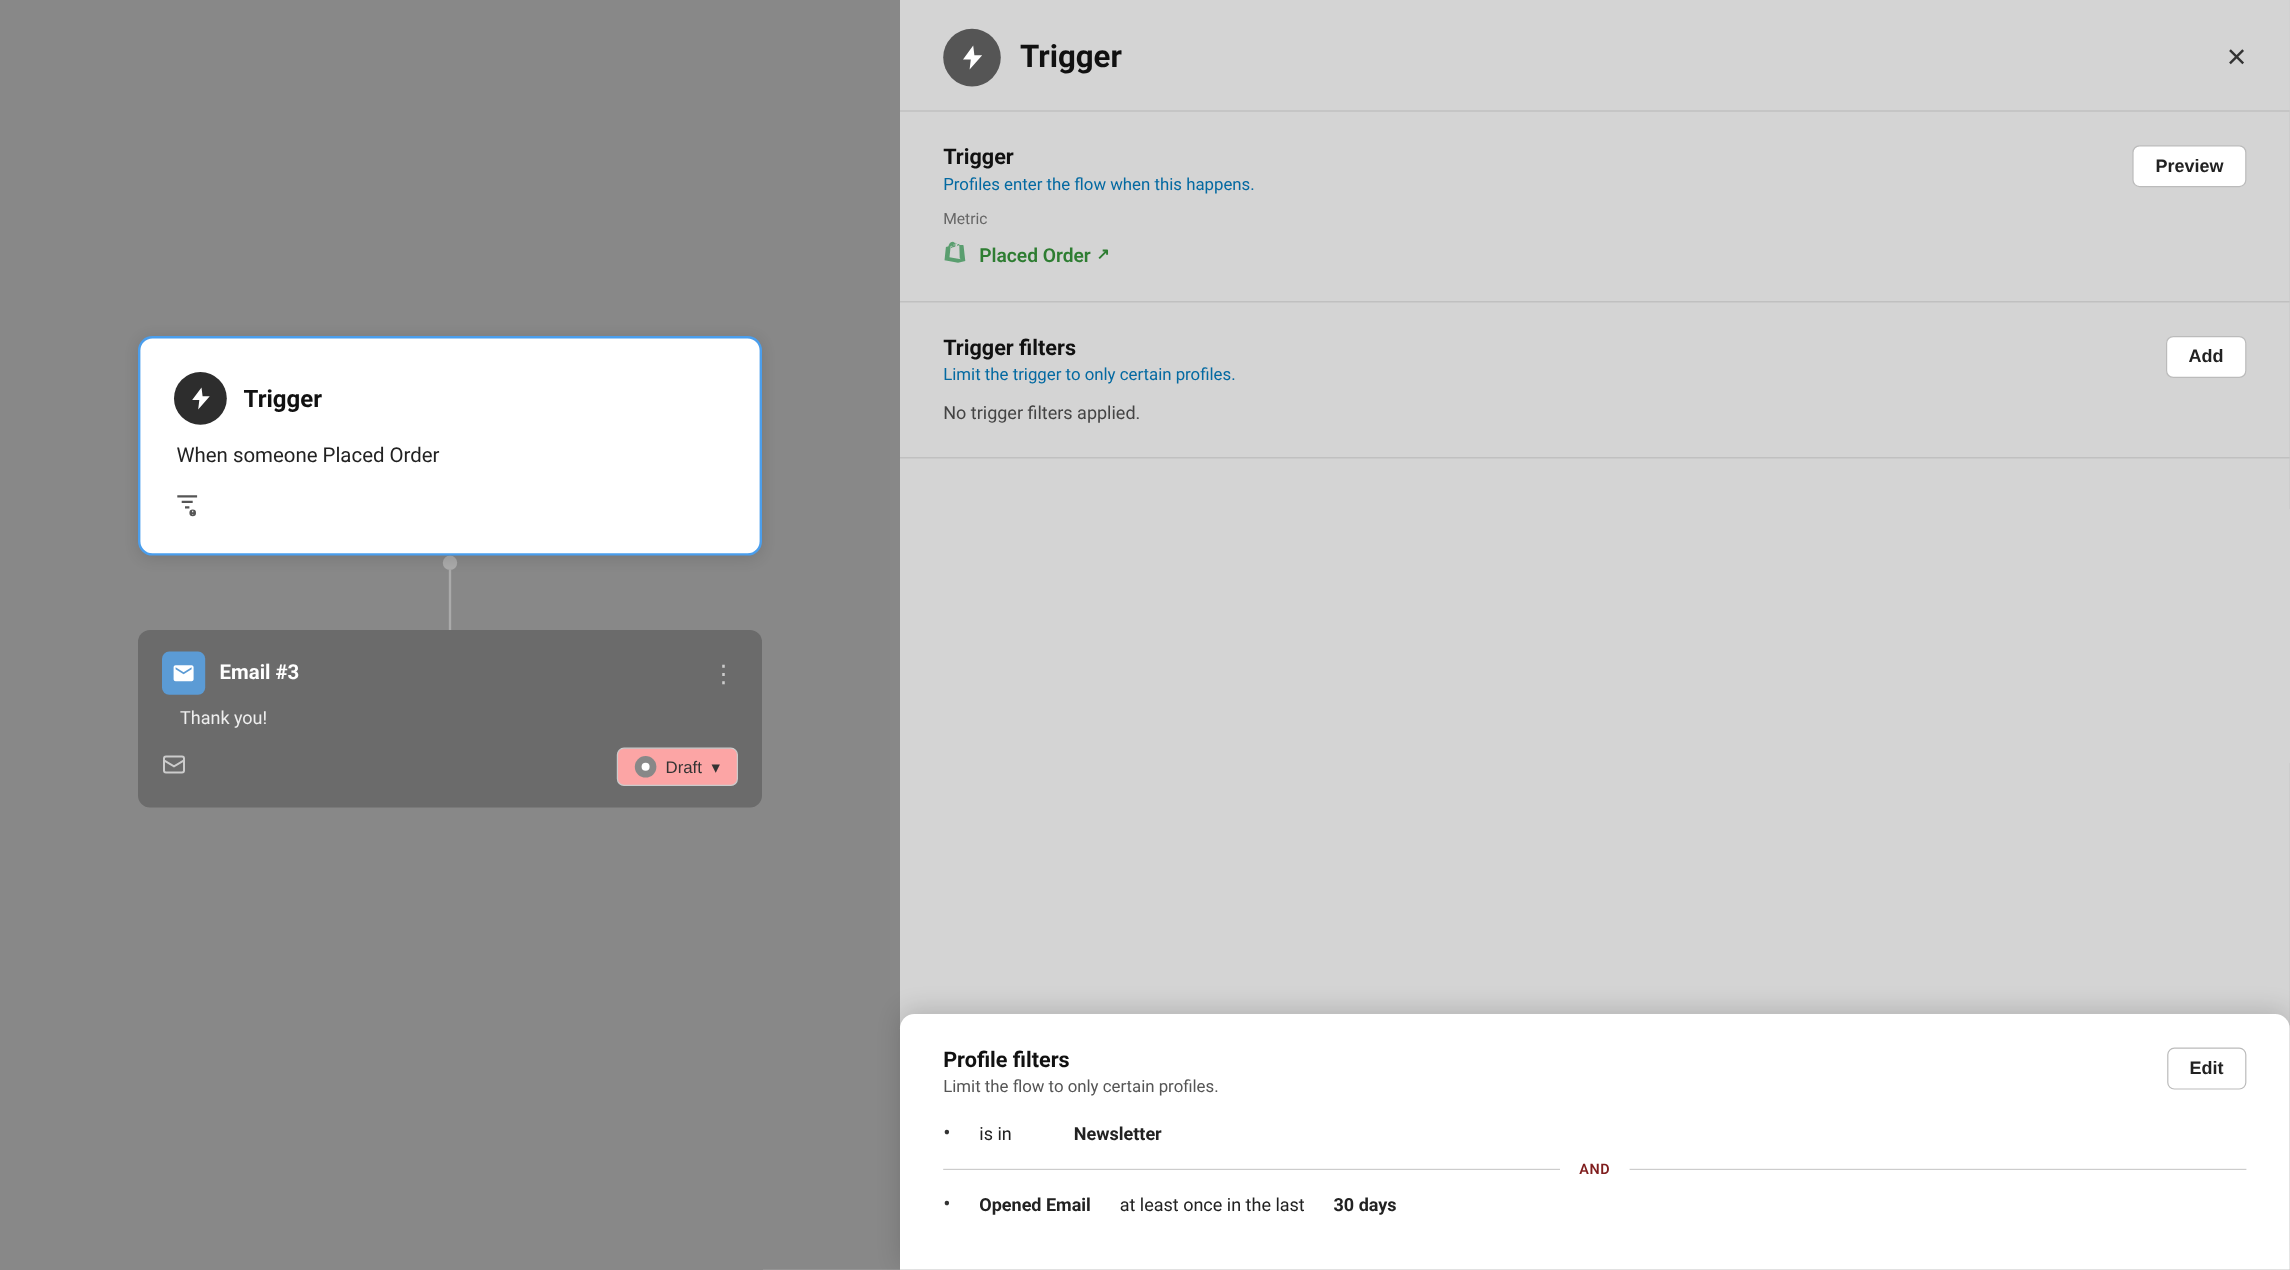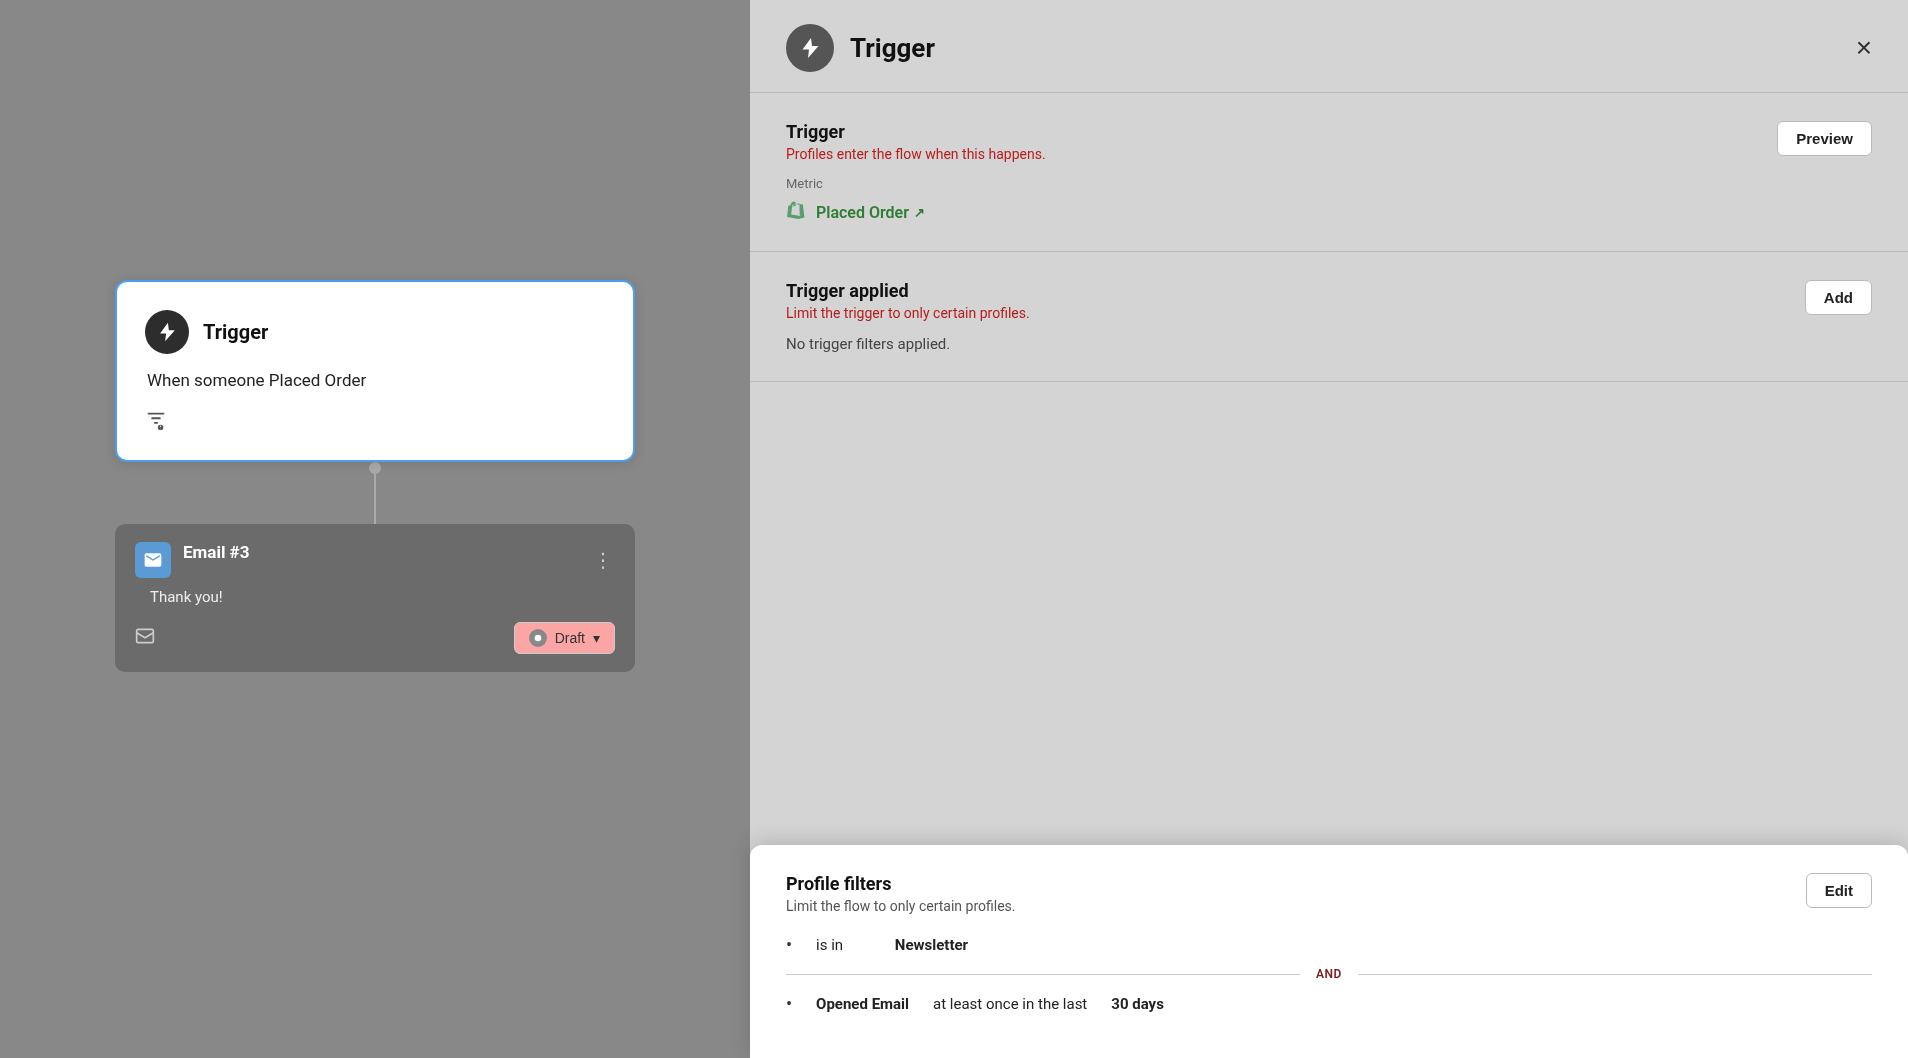--- a/index.html
+++ b/index.html
@@ -110,21 +110,21 @@
 
     .email-card-header {
       display: flex;
       align-items: center;
       justify-content: space-between;
       margin-bottom: 10px;
     }
 
     .email-card-header-left {
       display: flex;
-      align-items: flex-start;
+      align-items: center;
       gap: 12px;
     }
 
     .email-icon-box {
       width: 36px;
       height: 36px;
       background: #5b9bd5;
       border-radius: 6px;
       display: flex;
       align-items: center;
@@ -274,21 +274,21 @@
 
     .panel-section-title {
       font-size: 18px;
       font-weight: 700;
       color: #111;
       margin-bottom: 4px;
     }
 
     .panel-section-subtitle {
       font-size: 14px;
-      color: #b91c1c;
+      color: #0369a1;
     }
 
     .panel-btn {
       background: #fff;
       border: 1.5px solid #bbb;
       border-radius: 6px;
       padding: 8px 18px;
       font-size: 15px;
       font-weight: 600;
       color: #222;
@@ -498,21 +498,21 @@
         <a class="metric-link" href="#">
           <span>Placed Order</span>
           <span class="external-link-icon">↗</span>
         </a>
       </div>
     </div>
 
     <div class="panel-section">
       <div class="panel-section-header">
         <div>
-          <div class="panel-section-title">Trigger applied</div>
+          <div class="panel-section-title">Trigger filters</div>
           <div class="panel-section-subtitle">Limit the trigger to only certain profiles.</div>
         </div>
         <button class="panel-btn">Add</button>
       </div>
       <div class="no-filters-text">No trigger filters applied.</div>
     </div>
 
     <div class="profile-filters-panel">
       <div class="profile-filters-header">
         <div>

